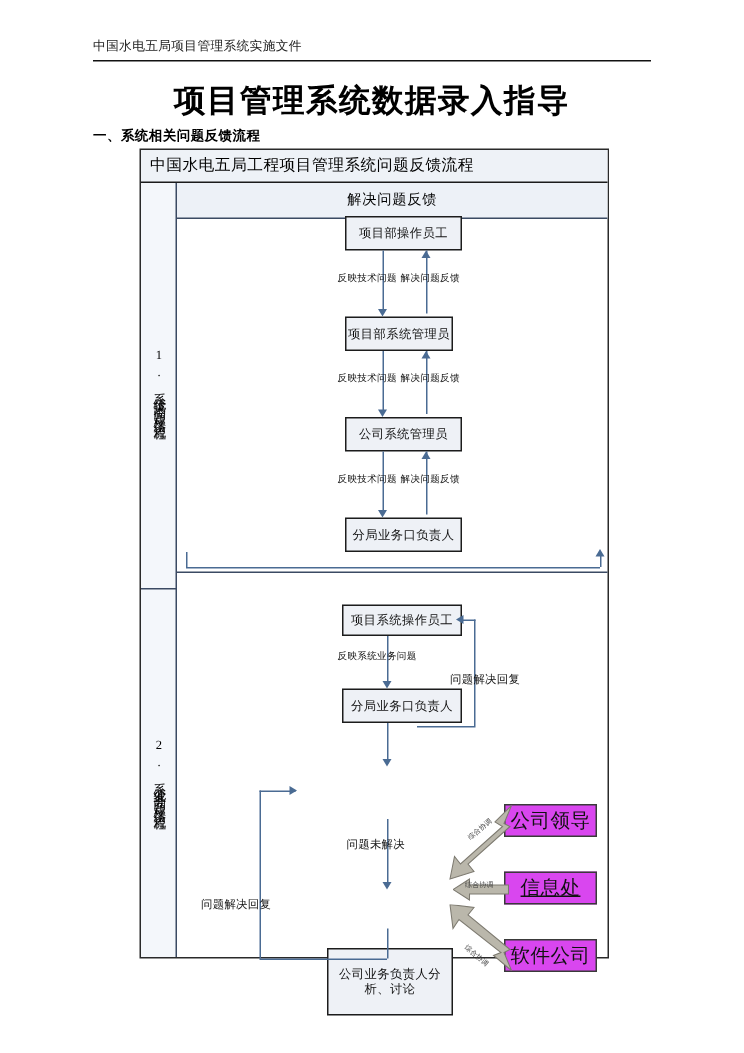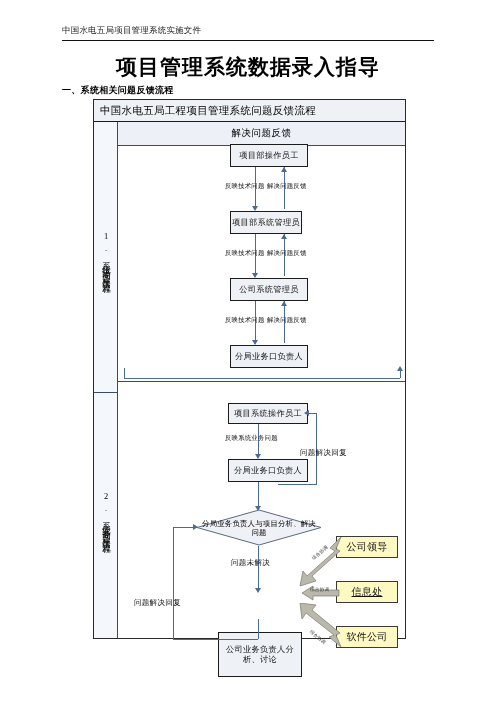--- a/index.html
+++ b/index.html
@@ -97,22 +97,22 @@
     background:#eef1f6;
     border:1.1px solid #1c1c1c;
     box-sizing:border-box;
     display:flex;align-items:center;justify-content:center;
     text-align:center;
     font-size:8.2px;line-height:10px;
     letter-spacing:.3px;
     color:#111;
   }
   .node.right-box{
-    background:#fef9c3;border:1px solid #3a3a3a;
-    font-size:10px;
+    background:#d946ef;border:1px solid #3a3a3a;
+    font-size:13px;
   }
   
   .diamond-wrap{position:absolute;}
   .diamond-shape{position:absolute;left:0;top:0;}
   .diamond-label{
     position:absolute;left:0;top:0;right:0;bottom:0;
     display:flex;align-items:center;justify-content:center;
     text-align:center;
     font-size:7.4px;line-height:9px;letter-spacing:.2px;
     padding:0 6px;box-sizing:border-box;
@@ -216,26 +216,20 @@
 
     <div class="vline" style="left:198px;top:20px;height:72px;"></div>
     <div class="hline" style="left:190px;top:20px;width:9px;"></div>
     <div class="arrow-l" style="left:186px;top:17px;"></div>
     <div class="hline" style="left:160px;top:91px;width:38px;"></div>
     <div class="elabel big" style="left:182px;top:56px;">问题解决回复</div>
 
     <div class="vline" style="left:140px;top:89px;height:27px;"></div>
     <div class="arrow-d" style="left:137px;top:113px;"></div>
 
-    <div class="diamond-wrap" style="left:78px;top:116px;width:126px;height:37px;">
-      <svg class="diamond-shape" width="126" height="37" viewBox="0 0 126 37">
-        <polygon points="63,1 125,18.5 63,36 1,18.5" fill="#eef1f6" stroke="#5a6a85" stroke-width="1"></polygon>
-      </svg>
-      <div class="diamond-label">分局业务负责人与项目分析、解决问题</div>
-    </div>
 
     <div class="vline" style="left:140px;top:153px;height:45px;"></div>
     <div class="arrow-d" style="left:137px;top:195px;"></div>
     <div class="elabel big" style="left:113px;top:166px;">问题未解决</div>
 
     <div class="node" style="left:100px;top:199px;width:84px;height:45px;margin-top:40px;">公司业务负责人分析、讨论</div>
 
     <div class="vline" style="left:55px;top:134px;height:112px;"></div>
     <div class="hline" style="left:55px;top:246px;width:85px;"></div>
     <div class="vline" style="left:140px;top:226px;height:20px;"></div>

